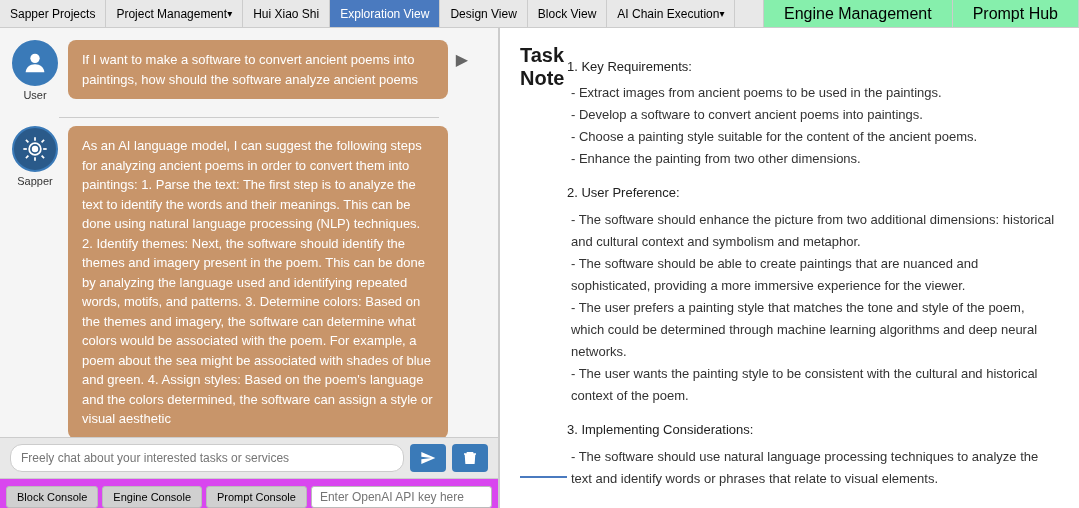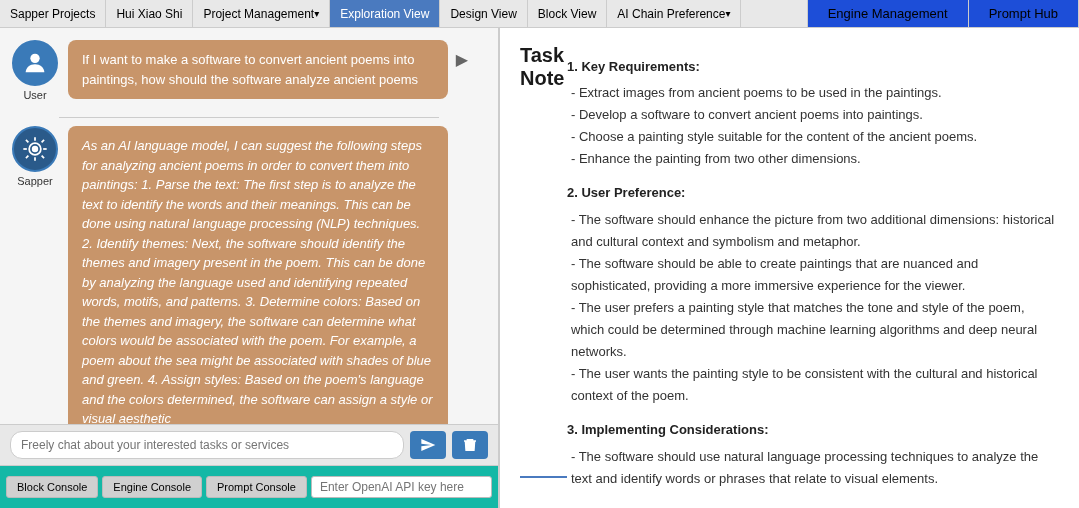--- a/index.html
+++ b/index.html
@@ -28,27 +28,27 @@
     .nav-tab.active { background: #4a7abf; color: white; }
     .nav-tab.has-arrow::after { content: ' ▾'; font-size: 10px; }
     .nav-spacer { flex: 1; }
     .nav-right {
       display: flex;
       height: 100%;
       border-left: 1px solid #ccc;
     }
     .nav-right-tab {
       padding: 4px 20px;
-      font-size: 13px;
+      font-size: 16px;
       cursor: pointer;
       border-right: 1px solid #ccc;
       height: 100%;
       display: flex;
       align-items: center;
-      background: #1d4ed8;
+      background: #86efac;
     }
 
     
     .main-content {
       display: flex;
       flex: 1;
       overflow: hidden;
     }
 
     
@@ -126,21 +126,20 @@
 
     .user-bubble {
       background: #c8956a;
       color: #fff;
     }
 
     .sapper-bubble {
       background: #c8956a;
       color: #fff;
       max-width: 380px;
-      font-style: italic;
     }
 
     .bubble-wrapper {
       display: flex;
       align-items: flex-start;
       gap: 4px;
     }
 
     .scroll-arrow {
       display: flex;
@@ -190,24 +189,24 @@
       border-radius: 4px;
       padding: 6px 10px;
       cursor: pointer;
       display: flex;
       align-items: center;
     }
 
     
     .bottom-bar {
       display: flex;
-      align-items: center;
-      background: #14b8a6;
+      align-items: flex-end;
+      background: #d946ef;
       border-top: 1px solid #ccc;
-      height: 43px;
+      height: 30px;
       flex-shrink: 0;
       padding: 0 6px;
       gap: 4px;
     }
     .bottom-tab {
       padding: 4px 10px;
       font-size: 11px;
       background: #d0d0d0;
       border: 1px solid #bbb;
       border-radius: 3px;
@@ -241,21 +240,21 @@
       padding-bottom: 6px;
     }
 
     .task-note-content {
       font-size: 13px;
       line-height: 1.7;
       color: #222;
     }
 
     .section-title {
-      font-weight: bold;
+      font-weight: normal;
       margin-top: 12px;
       margin-bottom: 4px;
     }
 
     .section-item {
       padding-left: 4px;
       color: #333;
     }
 
     
@@ -269,26 +268,26 @@
       border: none;
       border-top: 1px solid #ccc;
       margin: 8px auto;
     }
   </style>
 </head>
 <body>
 
 <nav class="top-nav">
   <div class="nav-tab">Sapper Projects</div>
+  <div class="nav-tab has-arrow">Project Management</div>
   <div class="nav-tab">Hui Xiao Shi</div>
-  <div class="nav-tab has-arrow">Project Management</div>
   <div class="nav-tab active">Exploration View</div>
   <div class="nav-tab">Design View</div>
   <div class="nav-tab">Block View</div>
-  <div class="nav-tab has-arrow">AI Chain Preference</div>
+  <div class="nav-tab has-arrow">AI Chain Execution</div>
   <div class="nav-spacer"></div>
   <div class="nav-right">
     <div class="nav-right-tab">Engine Management</div>
     <div class="nav-right-tab">Prompt Hub</div>
   </div>
 </nav>
 
 <div class="main-content">
 
   <div class="left-panel">

